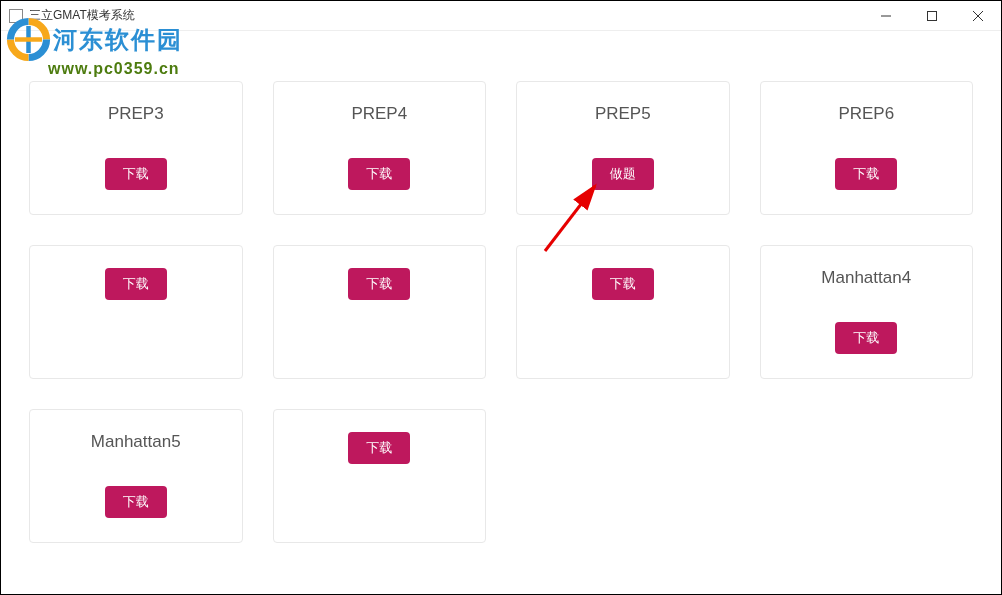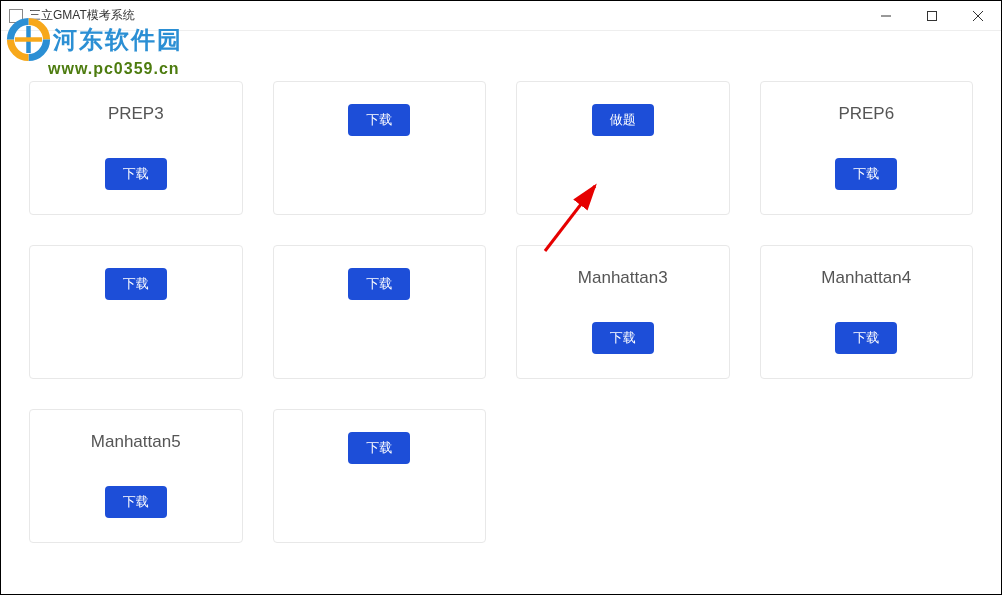--- a/index.html
+++ b/index.html
@@ -104,21 +104,21 @@
       text-align: center;
       background: #fff;
     }
     .card-title {
       font-size: 17px;
       color: #555;
       margin-bottom: 34px;
       font-weight: 400;
     }
     .card-btn {
-      background: #1d4ed8;
+      background: #be185d;
       color: #fff;
       border: none;
       border-radius: 4px;
       padding: 7px 18px;
       font-size: 13px;
       cursor: pointer;
       font-family: inherit;
     }
     .arrow-annotation {
       position: absolute;
@@ -173,37 +173,38 @@
   <div class="watermark-url">www.pc0359.cn</div>
 </div>
 
 <div class="content">
   <div class="grid">
     <div class="card">
       <div class="card-title">PREP3</div>
       <button class="card-btn">下载</button>
     </div>
     <div class="card">
-      <button class="card-btn">下载</button>
-    </div>
-    <div class="card">
+      <div class="card-title">PREP4</div>
+      <button class="card-btn">下载</button>
+    </div>
+    <div class="card">
+      <div class="card-title">PREP5</div>
       <button class="card-btn">做题</button>
     </div>
     <div class="card">
       <div class="card-title">PREP6</div>
       <button class="card-btn">下载</button>
     </div>
     <div class="card">
       <button class="card-btn">下载</button>
     </div>
     <div class="card">
       <button class="card-btn">下载</button>
     </div>
     <div class="card">
-      <div class="card-title">Manhattan3</div>
       <button class="card-btn">下载</button>
     </div>
     <div class="card">
       <div class="card-title">Manhattan4</div>
       <button class="card-btn">下载</button>
     </div>
     <div class="card">
       <div class="card-title">Manhattan5</div>
       <button class="card-btn">下载</button>
     </div>

